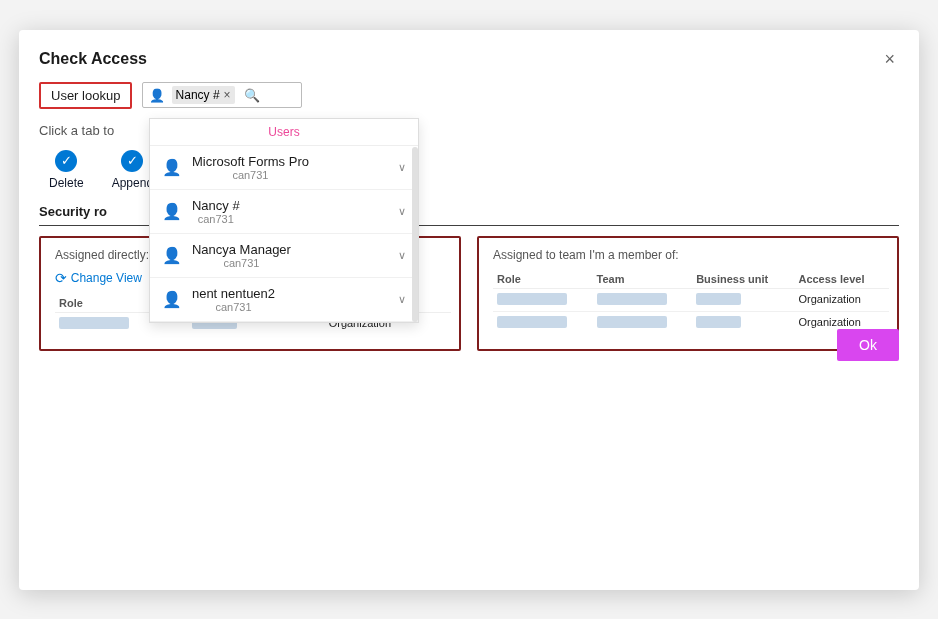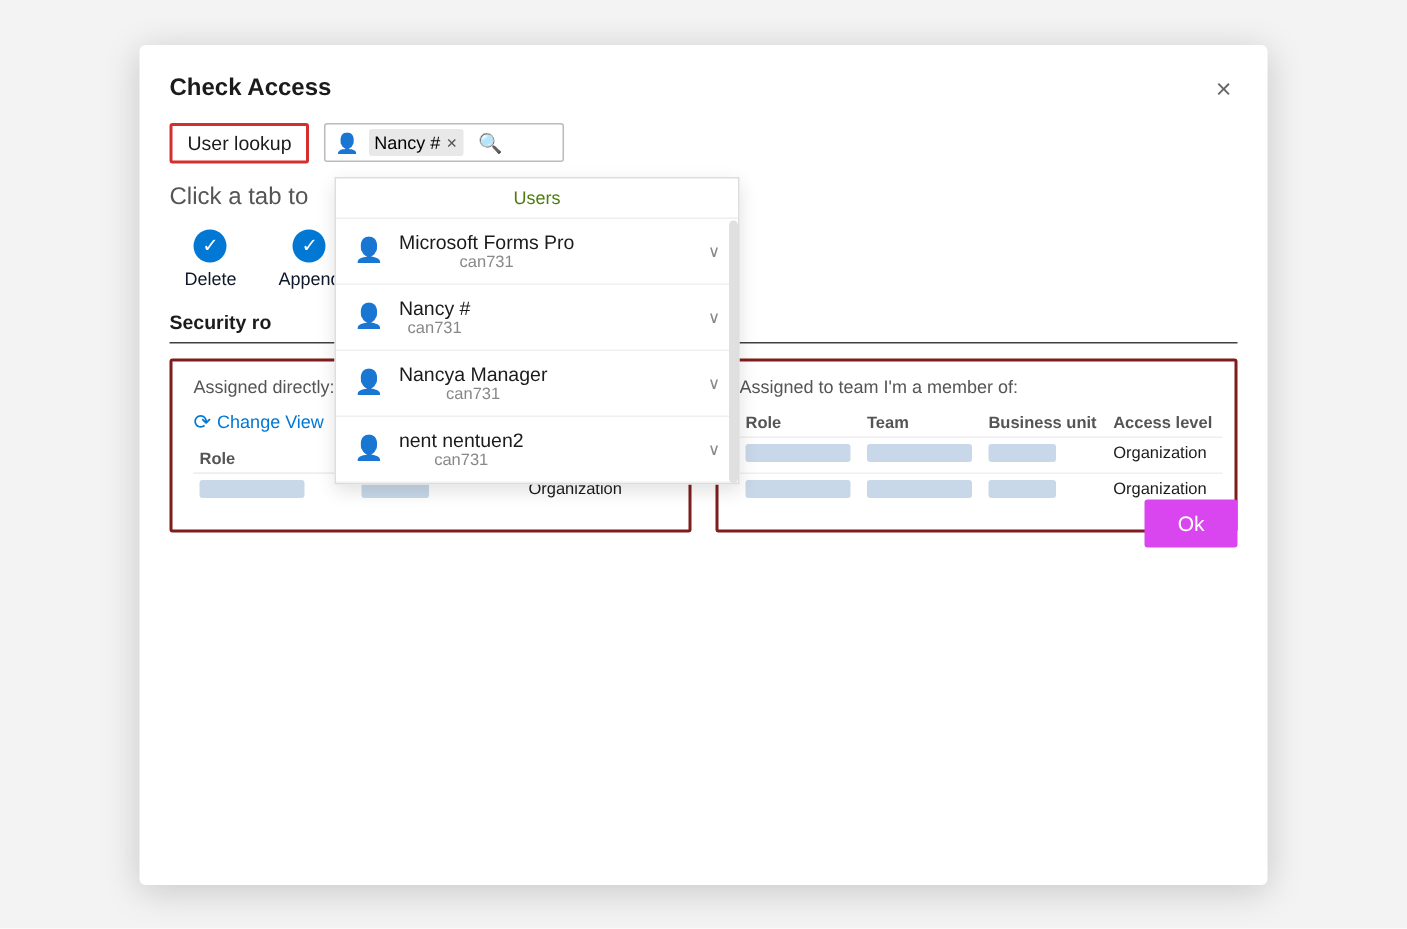--- a/index.html
+++ b/index.html
@@ -8,21 +8,21 @@
       font-size: 13px;
       background: #f3f3f3;
       display: flex;
       align-items: center;
       justify-content: center;
       min-height: 619px;
       width: 938px;
     }
     .dialog {
       background: #fff;
-      width: 752px;
+      width: 900px;
       min-height: 560px;
       border-radius: 4px;
       box-shadow: 0 4px 24px rgba(0,0,0,0.18);
       position: relative;
       padding: 0;
     }
     .dialog-header {
       display: flex;
       align-items: center;
       justify-content: space-between;
@@ -104,21 +104,21 @@
       left: 110px;
       width: 270px;
       background: #fff;
       border: 1px solid #ddd;
       box-shadow: 0 4px 12px rgba(0,0,0,0.12);
       z-index: 100;
     }
     .dropdown-header {
       padding: 6px 12px;
       font-size: 12px;
-      color: #4d7c0f;
+      color: #ec4899;
       border-bottom: 1px solid #eee;
     }
     .dropdown-item {
       display: flex;
       align-items: center;
       padding: 8px 12px;
       border-bottom: 1px solid #f0f0f0;
       cursor: pointer;
       justify-content: space-between;
     }
@@ -158,21 +158,21 @@
     .access-section {
       margin-bottom: 10px;
     }
     .access-title {
       font-size: 14px;
       font-weight: 600;
       color: #1b1b1b;
       margin-bottom: 2px;
     }
     .access-subtitle {
-      font-size: 16px;
+      font-size: 13px;
       color: #555;
       margin-bottom: 12px;
     }
     
     .perms-row {
       display: flex;
       align-items: center;
       gap: 28px;
       margin-bottom: 14px;
       margin-left: 10px;

